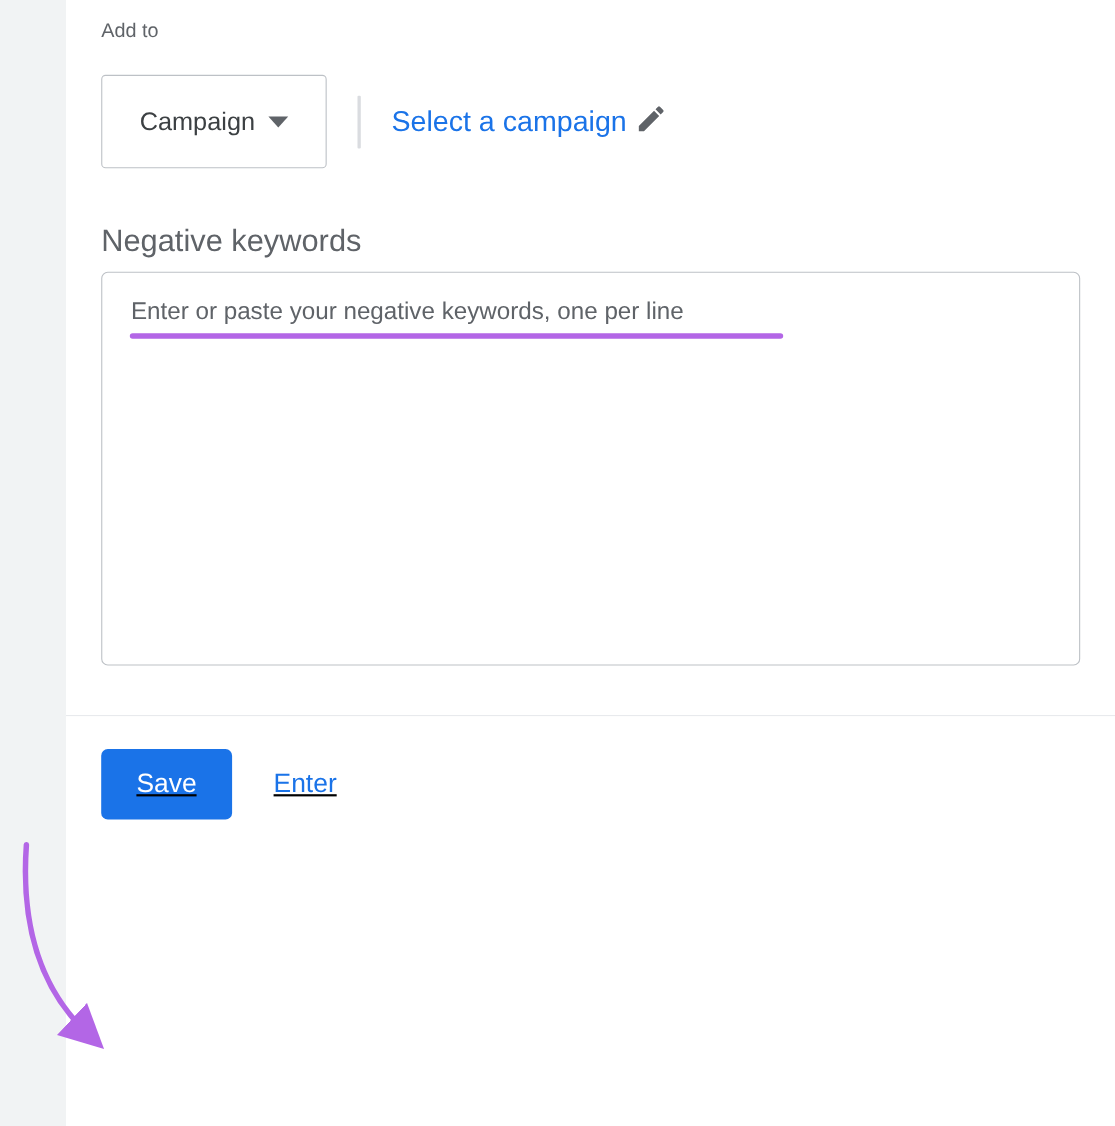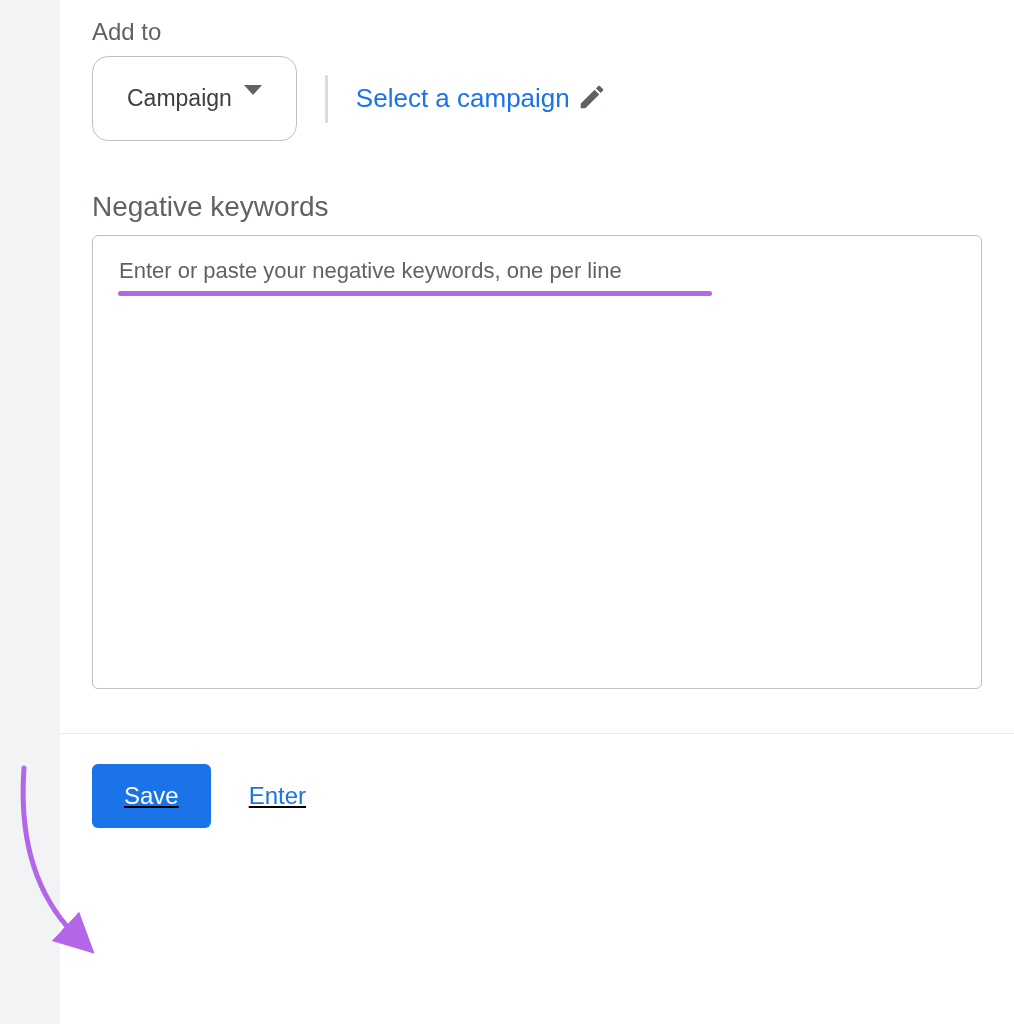--- a/index.html
+++ b/index.html
@@ -25,35 +25,36 @@
     .main {
       position: absolute;
       left: 60px;
       top: 0;
       right: 0;
       bottom: 0;
       background: #fff;
       padding: 18px 32px 0 32px;
     }
     .add-to-label {
-      font-size: 24px;
-      color: #5f6368;
-      margin-bottom: 10px;
+      font-size: 18px;
+      color: #5f6368;
+      margin-bottom: 29px;
     }
     .add-to-row {
       display: flex;
       align-items: center;
       gap: 22px;
       margin-bottom: 50px;
     }
     .dropdown {
       display: flex;
+      align-items: center;
       gap: 12px;
       border: 1px solid #bdc1c6;
-      border-radius: 16px;
+      border-radius: 4px;
       padding: 28px 34px;
       font-size: 23px;
       color: #3c4043;
       cursor: pointer;
     }
     .caret-down {
       display: inline-block;
       width: 0;
       height: 0;
       border-left: 9px solid transparent;
@@ -87,21 +88,21 @@
       font-size: 28px;
       color: #5f6368;
       margin-bottom: 12px;
     }
     .textarea-wrap {
       position: relative;
       margin-bottom: 40px;
     }
     .keywords-textarea {
       width: 100%;
-      height: 454px;
+      height: 358px;
       border: 1px solid #bdc1c6;
       border-radius: 6px;
       padding: 22px 26px;
       font-size: 22px;
       font-family: inherit;
       color: #3c4043;
       resize: none;
       outline: none;
     }
     .keywords-textarea::placeholder {

